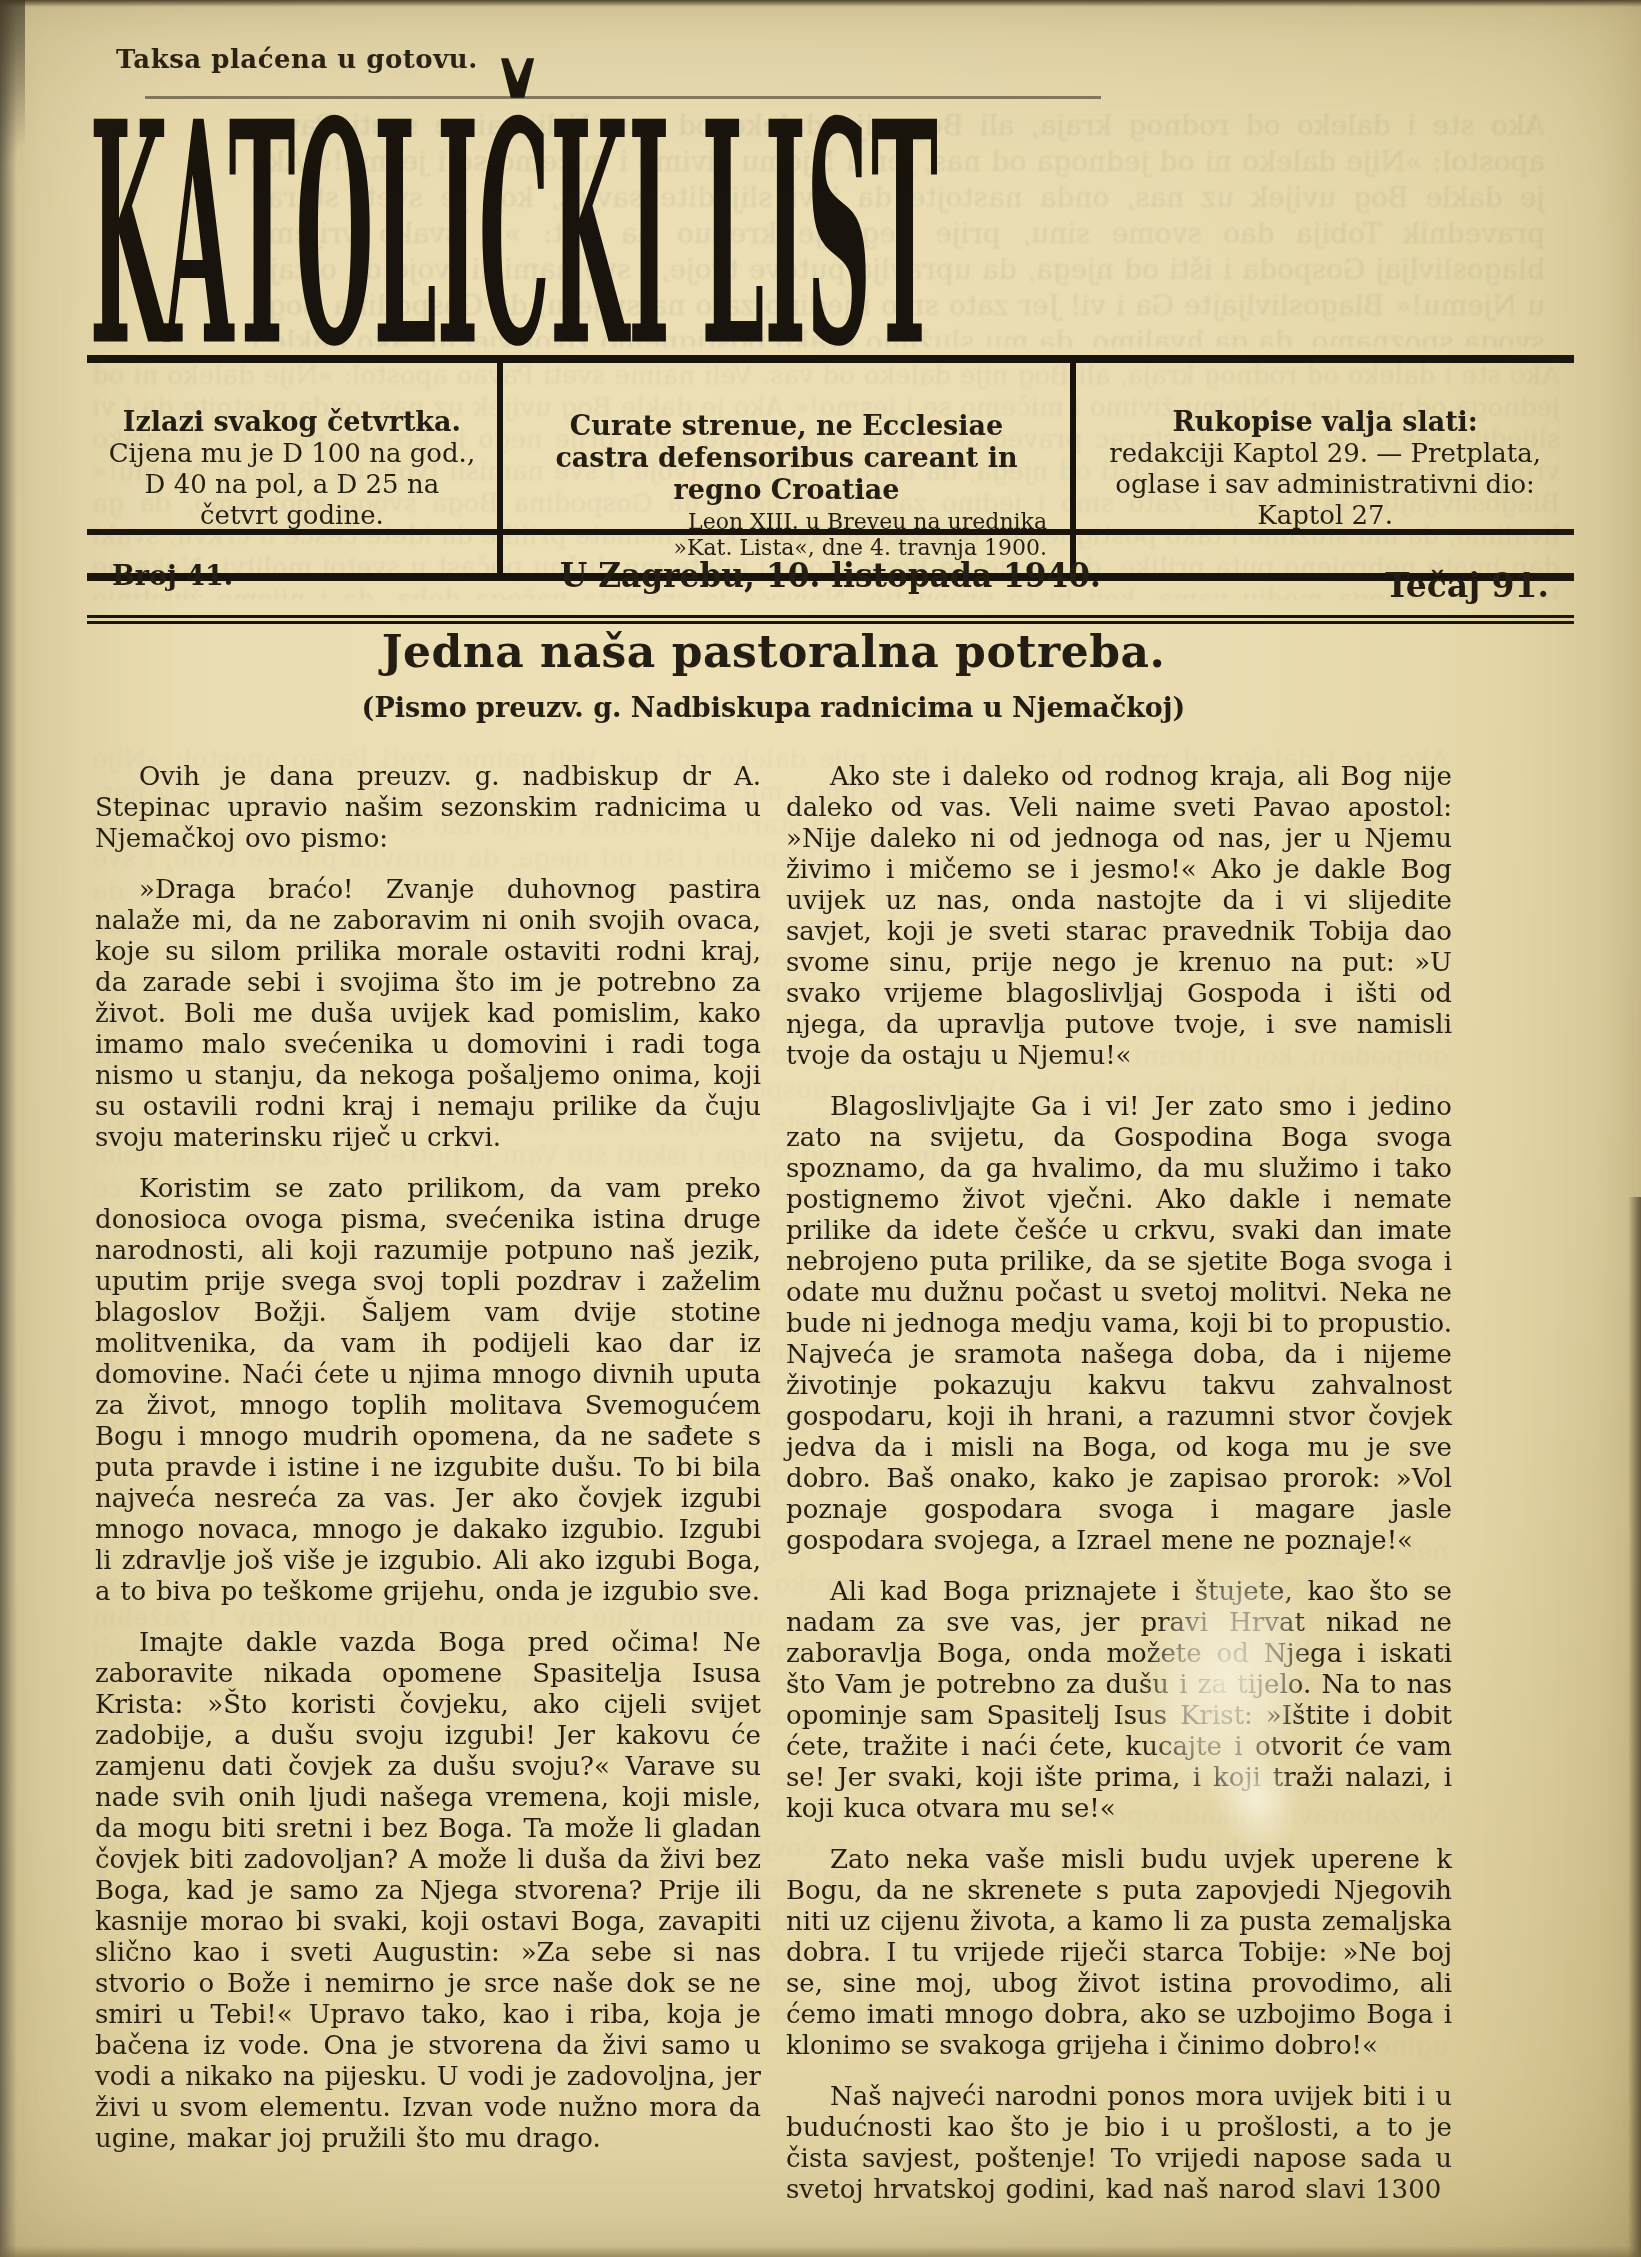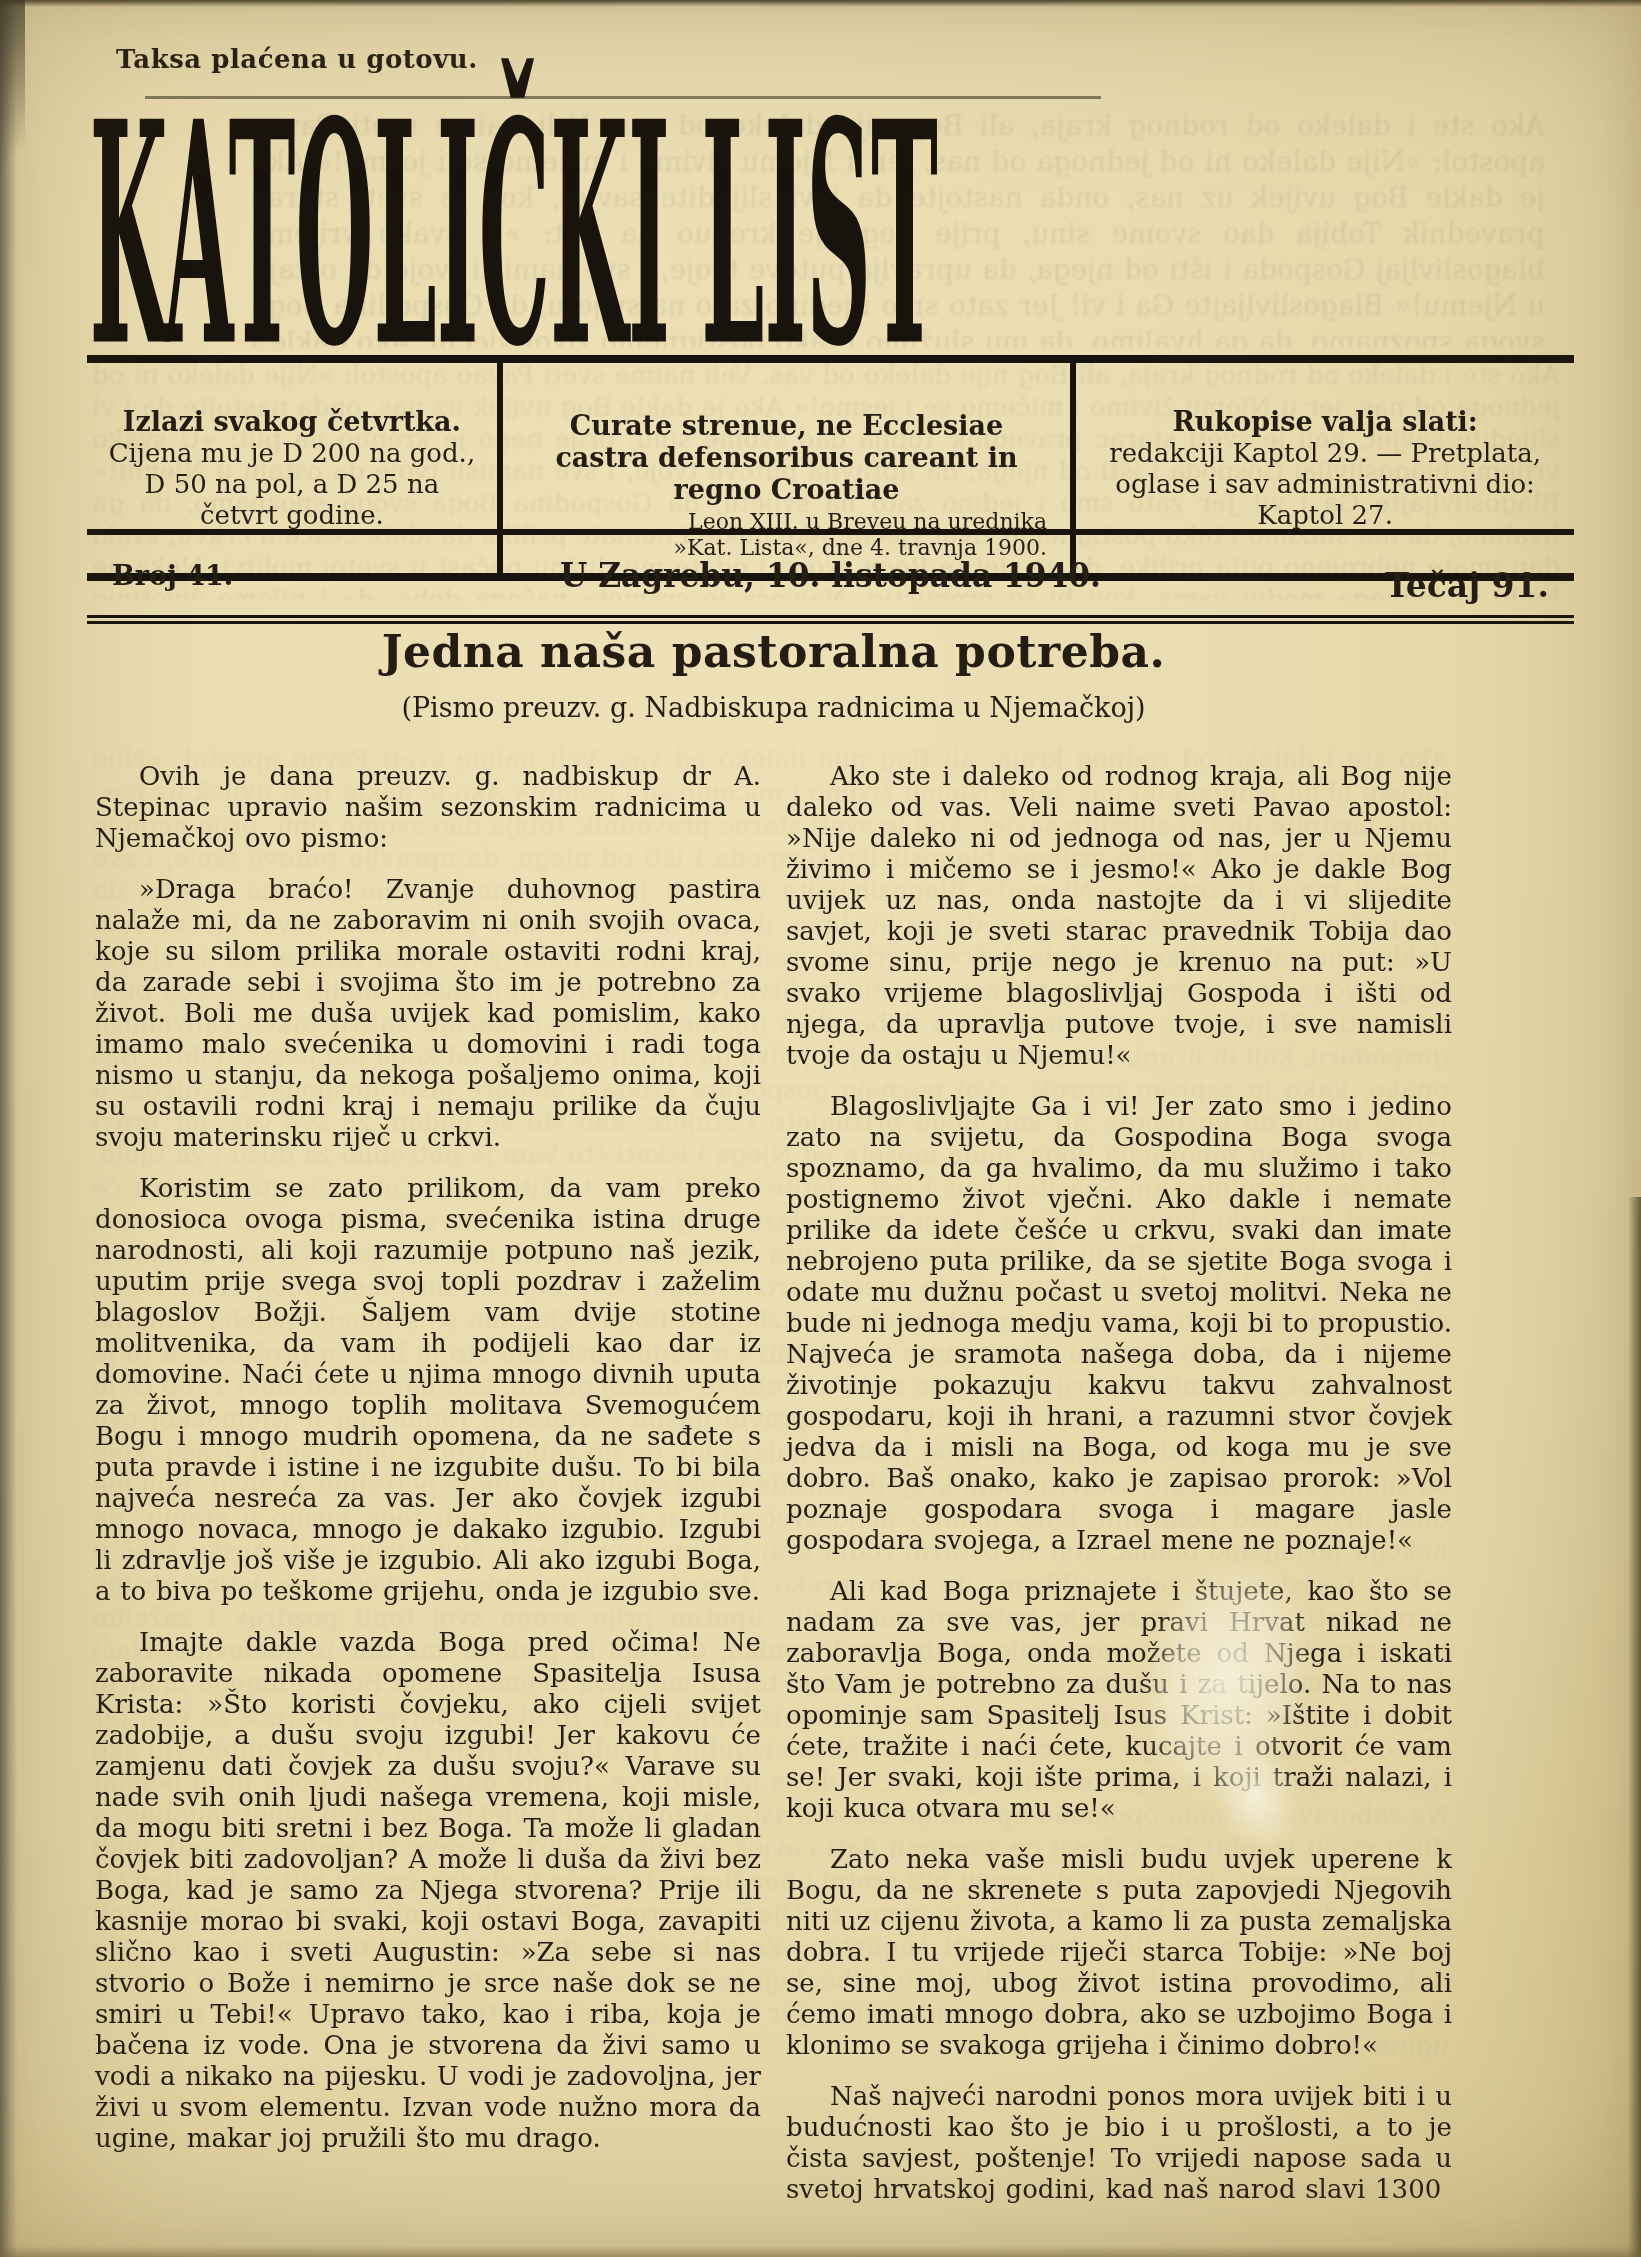--- a/index.html
+++ b/index.html
@@ -62,21 +62,21 @@
   .info-motto .info-bold{margin-bottom:3.9px;margin-top:35px;}
 
   .dateline{top:529px;border-top:6.8px solid #18130c;border-bottom:9.7px double #18130c;
     display:grid;grid-template-columns:299px 1fr 299px;align-items:center;padding:10.6px 25px;box-sizing:border-box;}
   .dl-issue{font-weight:bold;font-size:27px;text-align:left;}
   .dl-center{font-weight:bold;font-size:34px;text-align:center;transform:scaleX(.92);}
   .dl-volume{font-weight:bold;font-size:33px;text-align:right;margin-top:20px;}
 
   .article{position:absolute;left:95px;top:626px;width:1357px;}
   .article-title{margin:0;text-align:center;font-size:44px;font-weight:bold;letter-spacing:0.5px;}
-  .article-subtitle{margin:15.4px 0 0 0;text-align:center;font-size:27px;font-weight:normal;}
+  .article-subtitle{margin:15.4px 0 0 0;text-align:center;font-size:27px;font-weight:bold;}
   .columns{display:flex;gap:25px;margin-top:38px;}
   .col{width:666px;font-size:26px;line-height:31px;text-align:justify;word-spacing:1.4px;}
   .col p{margin:0 0 20px 0;text-indent:44px;}
   .col p:last-child{margin-bottom:0;}
 </style>
 </head>
 <body>
 
 <div class="page">
 
@@ -89,21 +89,21 @@
 
   <div class="masthead-wrap">
     <svg width="888" height="241" viewBox="0 0 920 250">
       <text x="0" y="200" font-family="DejaVu Serif, Liberation Serif, serif" font-weight="bold" font-size="240" fill="#18130c" textLength="880" lengthAdjust="spacingAndGlyphs">KATOLIČKI LIST</text>
     </svg>
   </div>
 
   <div class="band info-row">
     <div class="info-cell info-pub">
       <div class="info-bold">Izlazi svakog četvrtka.</div>
-      <div class="info-rest">Cijena mu je D 200 na god., D 50 na pol, a D 25 na četvrt godine.</div>
+      <div class="info-rest">Cijena mu je D 100 na god., D 40 na pol, a D 25 na četvrt godine.</div>
     </div>
     <div class="info-cell info-motto">
       <div class="info-bold">Curate strenue, ne Ecclesiae castra defensoribus careant in regno Croatiae</div>
       <div class="info-attr">Leon XIII. u Breveu na urednika</div>
       <div class="info-attr">»Kat. Lista«, dne 4. travnja 1900.</div>
     </div>
     <div class="info-cell info-contact">
       <div class="info-bold">Rukopise valja slati:</div>
       <div class="info-rest">redakciji Kaptol 29. — Pretplata, oglase i sav administrativni dio: Kaptol 27.</div>
     </div>

